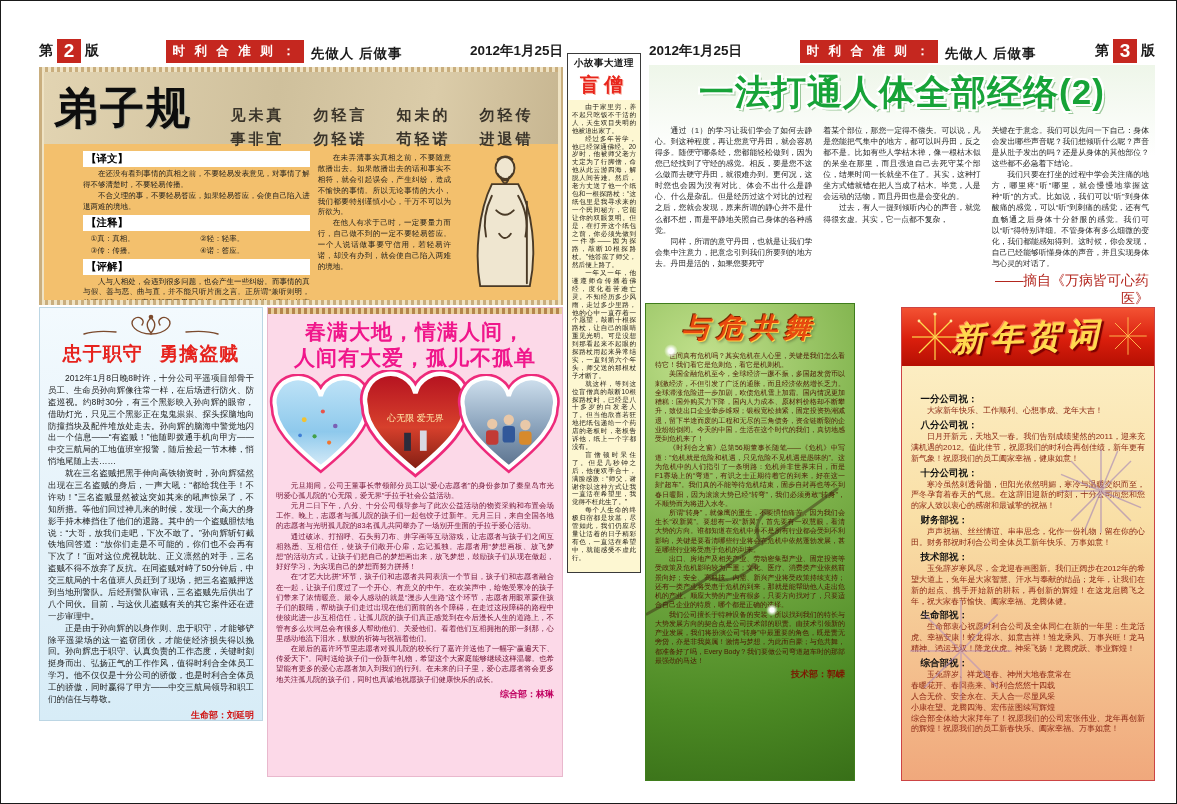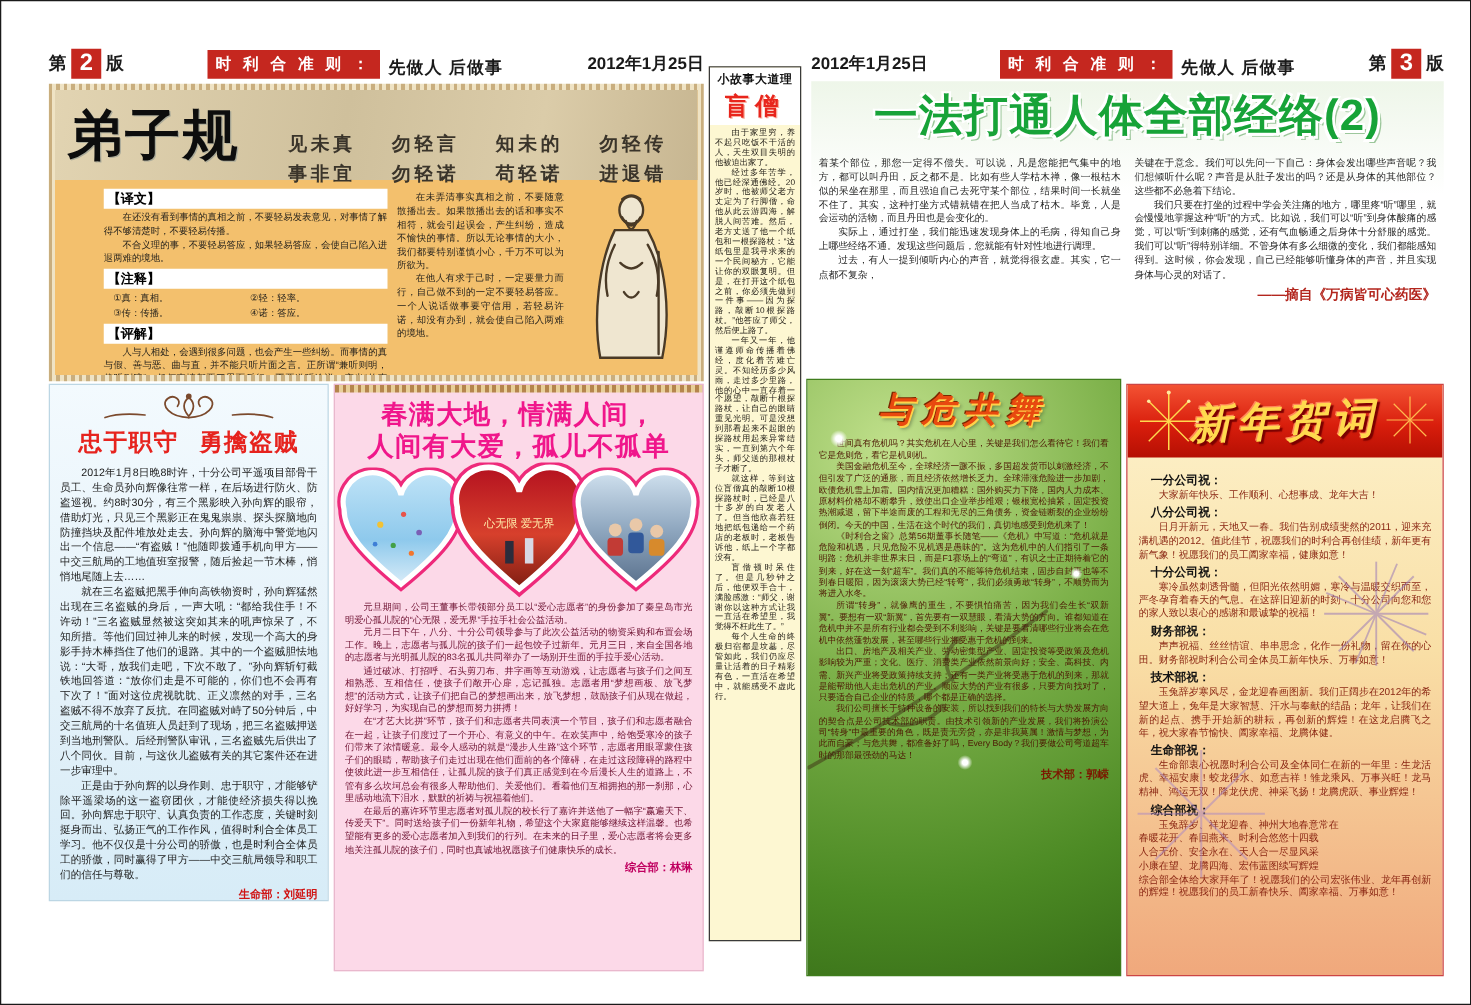--- a/index.html
+++ b/index.html
@@ -57,57 +57,57 @@
     background:#fcd9e8; border:1px solid #e9b8cd; overflow:hidden; }
   .pink-lace { height:6px; background:repeating-linear-gradient(90deg,#b5854d 0 3px,#e8cf9a 3px 6px); }
   .pink-in { padding:5px 8px 4px; }
   .pink-title { text-align:center; font-weight:bold; font-size:21px; color:#f0168b;
     line-height:1.25; letter-spacing:1px; }
   .hearts { display:flex; justify-content:center; align-items:center; height:104px; margin:2px 0 3px; }
   .hearts svg { margin:0 -7px; }
   .pink p { font-size:7.4px; line-height:1.38; text-align:justify; text-indent:2em; color:#6d1030; }
   .pink .credit { color:#c00060; }
   
-  .strip { position:absolute; left:566px; top:52px; width:74px; height:700px;
+  .strip { position:absolute; left:566px; top:52px; width:74px; height:520px;
     border:1px solid #3a3a3a; background:#fdf7d2; overflow:hidden; }
   .strip-hd { background:#fff; text-align:center; padding:3px 1px 2px; }
   .strip-hd .h1 { font-weight:bold; font-size:9.5px; color:#111; letter-spacing:0.5px; }
   .strip-hd .h2 { font-weight:bold; font-size:19px; color:#e8251c; letter-spacing:5px;
     text-shadow:1px 1px 0 #f9b0a0; margin-top:2px; }
   .strip-bd { padding:3px 4px; }
   .strip-bd p { font-size:6.6px; line-height:1.2; text-align:justify; text-indent:2em; color:#242018; }
   
   .mer { position:absolute; left:648px; top:64px; width:506px; height:238px;
     background:linear-gradient(180deg,#eef6e9 0%,#ffffff 38%); padding:4px 2px; }
   .mer-title { text-align:center; font-weight:bold; font-size:35px; color:#17a338; letter-spacing:1px;
     text-shadow:-2px -2px 0 #fff,2px -2px 0 #fff,-2px 2px 0 #fff,2px 2px 0 #fff,3px 3px 0 #9cc79b; }
   .mer-cols { display:flex; gap:11px; margin-top:9px; padding:0 4px; }
   .mer-col { flex:1; }
   .mer-col p { font-size:7.8px; line-height:1.42; text-align:justify; color:#262626; }
   .mer-col p.ind { text-indent:2em; }
-  .mer-attr { text-align:right; font-weight:bold; color:#b3261e; font-size:11px; margin-top:3px; }
-  
-  .dance { position:absolute; left:644px; top:302px; width:252px; height:478px;
+  .mer-attr { text-align:right; font-weight:normal; color:#b3261e; font-size:14px; margin-top:3px; }
+  
+  .dance { position:absolute; left:644px; top:302px; width:210px; height:478px;
     background:radial-gradient(circle at 28% 12%,#c2e18d 0%,#7db14a 40%,#4c8a24 78%,#386f18 100%);
     border:1px solid #3f7d1c; padding:6px 9px; overflow:hidden; }
   .dance-title { text-align:center; font-weight:bold; font-style:italic; font-size:27px;
     color:#e8490f; letter-spacing:7px;
     text-shadow:1px 1px 0 #ffd24a,-1px -1px 0 #7c2700,2px 2px 3px rgba(0,0,0,.35); margin-bottom:5px; }
   .dance p { font-size:7px; line-height:1.32; text-align:justify; text-indent:2em; color:#4d1703; }
   .dance .credit { color:#7c1600; }
   .branch { position:absolute; left:-4px; top:170px; opacity:.45; pointer-events:none; }
   .sparkle { position:absolute; border-radius:50%; background:radial-gradient(circle,#fff 0 25%,rgba(255,255,255,0) 70%); pointer-events:none; }
   
   .ny { position:absolute; left:900px; top:306px; width:254px; height:474px;
     border:1px solid #c44; overflow:hidden; background:linear-gradient(180deg,#fdf3cd 0%,#f9dfa6 45%,#f0a87c 100%); }
   .ny-banner { height:58px; background:linear-gradient(180deg,#f35233 0%,#d91e0c 55%,#b50f03 100%);
     display:flex; align-items:center; justify-content:center; position:relative; overflow:hidden; }
   .ny-title { font-weight:bold; font-style:italic; font-size:33px; color:#ffd94e; letter-spacing:5px;
     text-shadow:2px 2px 1px #7a0000,-1px -1px 0 #ff8a5a; transform:rotate(-2deg); }
-  .ny-body { padding:10px 9px; position:relative; }
+  .ny-body { padding:25px 9px; position:relative; }
   .ny-dept { font-weight:bold; font-size:9.5px; color:#111; text-indent:1em; margin-top:2px; }
   .ny-txt { font-size:8px; line-height:1.36; text-align:justify; text-indent:2em; color:#8a2613; white-space:pre-line; }
   .fw { position:absolute; pointer-events:none; }
 </style>
 </head>
 <body>
 
 <div class="canvas">
 
   <div class="hdr hdr-left">
@@ -303,22 +303,25 @@
       <p>就这样，等到这位盲僧真的敲断10根探路杖时，已经是八十多岁的白发老人了。但当他欣喜若狂地把纸包递给一个药店的老板时，老板告诉他，纸上一个字都没有。</p>
       <p>盲僧顿时呆住了。但是几秒钟之后，他便双手合十，满脸感激：“师父，谢谢你以这种方式让我一直活在希望里，我觉得不枉此生了。”</p>
       <p>每个人生命的终极归宿都是坟墓，尽管如此，我们仍应尽量让活着的日子精彩有色，一直活在希望中，就能感受不虚此行。</p>
     </div>
   </div>
 
   <div class="mer">
     <div class="mer-title">一法打通人体全部经络(2)</div>
     <div class="mer-cols">
       <div class="mer-col">
+        <p class="ind">通过（1）的学习让我们学会了如何去静心。到这种程度，再让您意守丹田，就会容易得多。随便守哪条经，您都能轻松做到，因为您已经找到了守经的感觉。相反，要是您不这么做而去硬守丹田，就很难办到。更何况，这时您也会因为没有对比、体会不出什么是静心、什么是杂乱。但是经历过这个对比的过程之后，您就会发现，原来所谓的静心并不是什么都不想，而是平静地关照自己身体的各种感觉。</p>
+        <p class="ind">同样，所谓的意守丹田，也就是让我们学会集中注意力，把意念引到我们所要到的地方去。丹田是活的，如果您要死守</p>
+      </div>
+      <div class="mer-col">
         <p>着某个部位，那您一定得不偿失。可以说，凡是您能把气集中的地方，都可以叫丹田，反之都不是。比如有些人学枯木禅，像一根枯木似的呆坐在那里，而且强迫自己去死守某个部位，结果时间一长就坐不住了。其实，这种打坐方式错就错在把人当成了枯木。毕竟，人是会运动的活物，而且丹田也是会变化的。</p>
-        <p class="ind">实际上，通过打坐，我们能迅速发现身体上的毛病，得知自己身上哪些经络不通。发现这些问题后，您就能有针对性地进行调理。</p>
         <p class="ind">过去，有人一提到倾听内心的声音，就觉得很玄虚。其实，它一点都不复杂，</p>
       </div>
       <div class="mer-col">
         <p>关键在于意念。我们可以先问一下自己：身体会发出哪些声音呢？我们想倾听什么呢？声音是从肚子发出的吗？还是从身体的其他部位？这些都不必急着下结论。</p>
         <p class="ind">我们只要在打坐的过程中学会关注痛的地方，哪里疼“听”哪里，就会慢慢地掌握这种“听”的方式。比如说，我们可以“听”到身体酸痛的感觉，可以“听”到刺痛的感觉，还有气血畅通之后身体十分舒服的感觉。我们可以“听”得特别详细。不管身体有多么细微的变化，我们都能感知得到。这时候，你会发现，自己已经能够听懂身体的声音，并且实现身体与心灵的对话了。</p>
         <div class="mer-attr">——摘自《万病皆可心药医》</div>
       </div>
     </div>
   </div>
 

